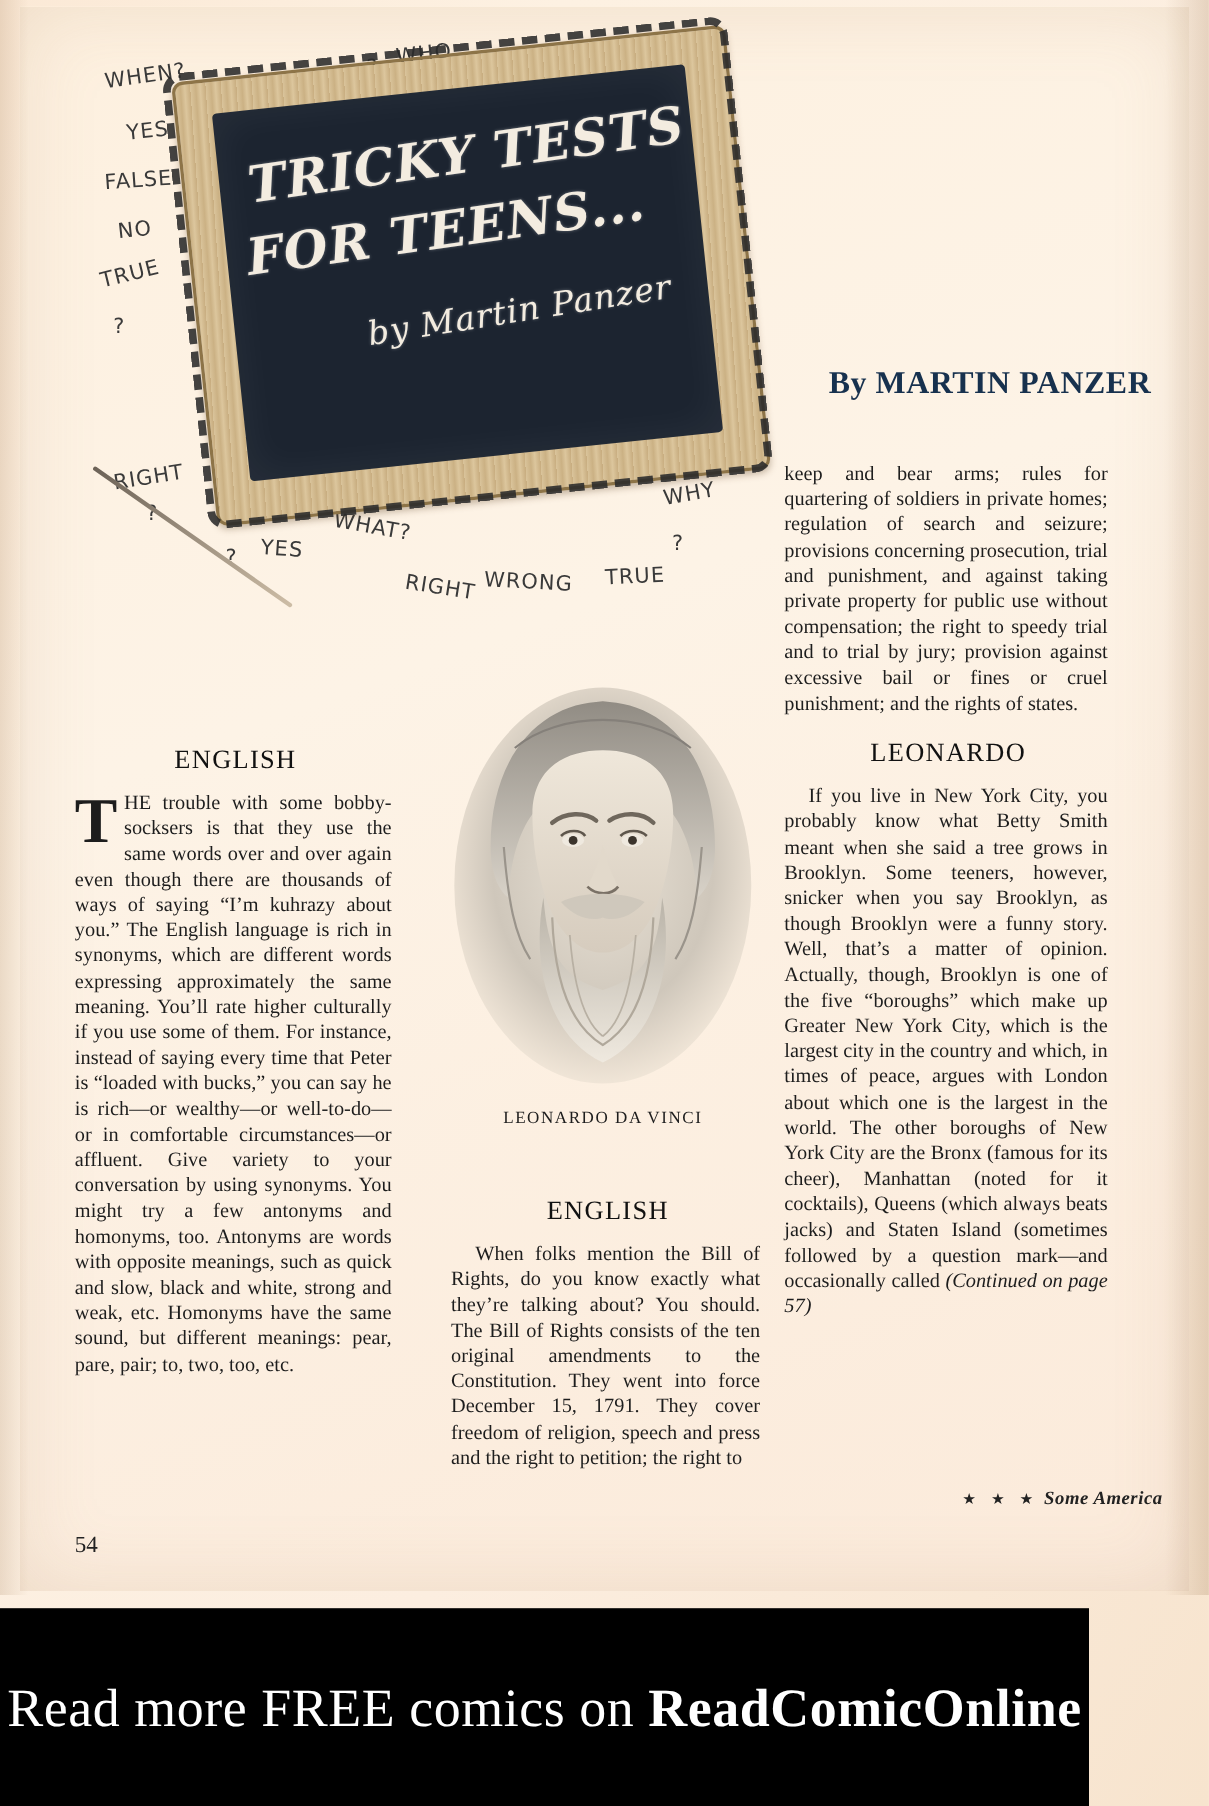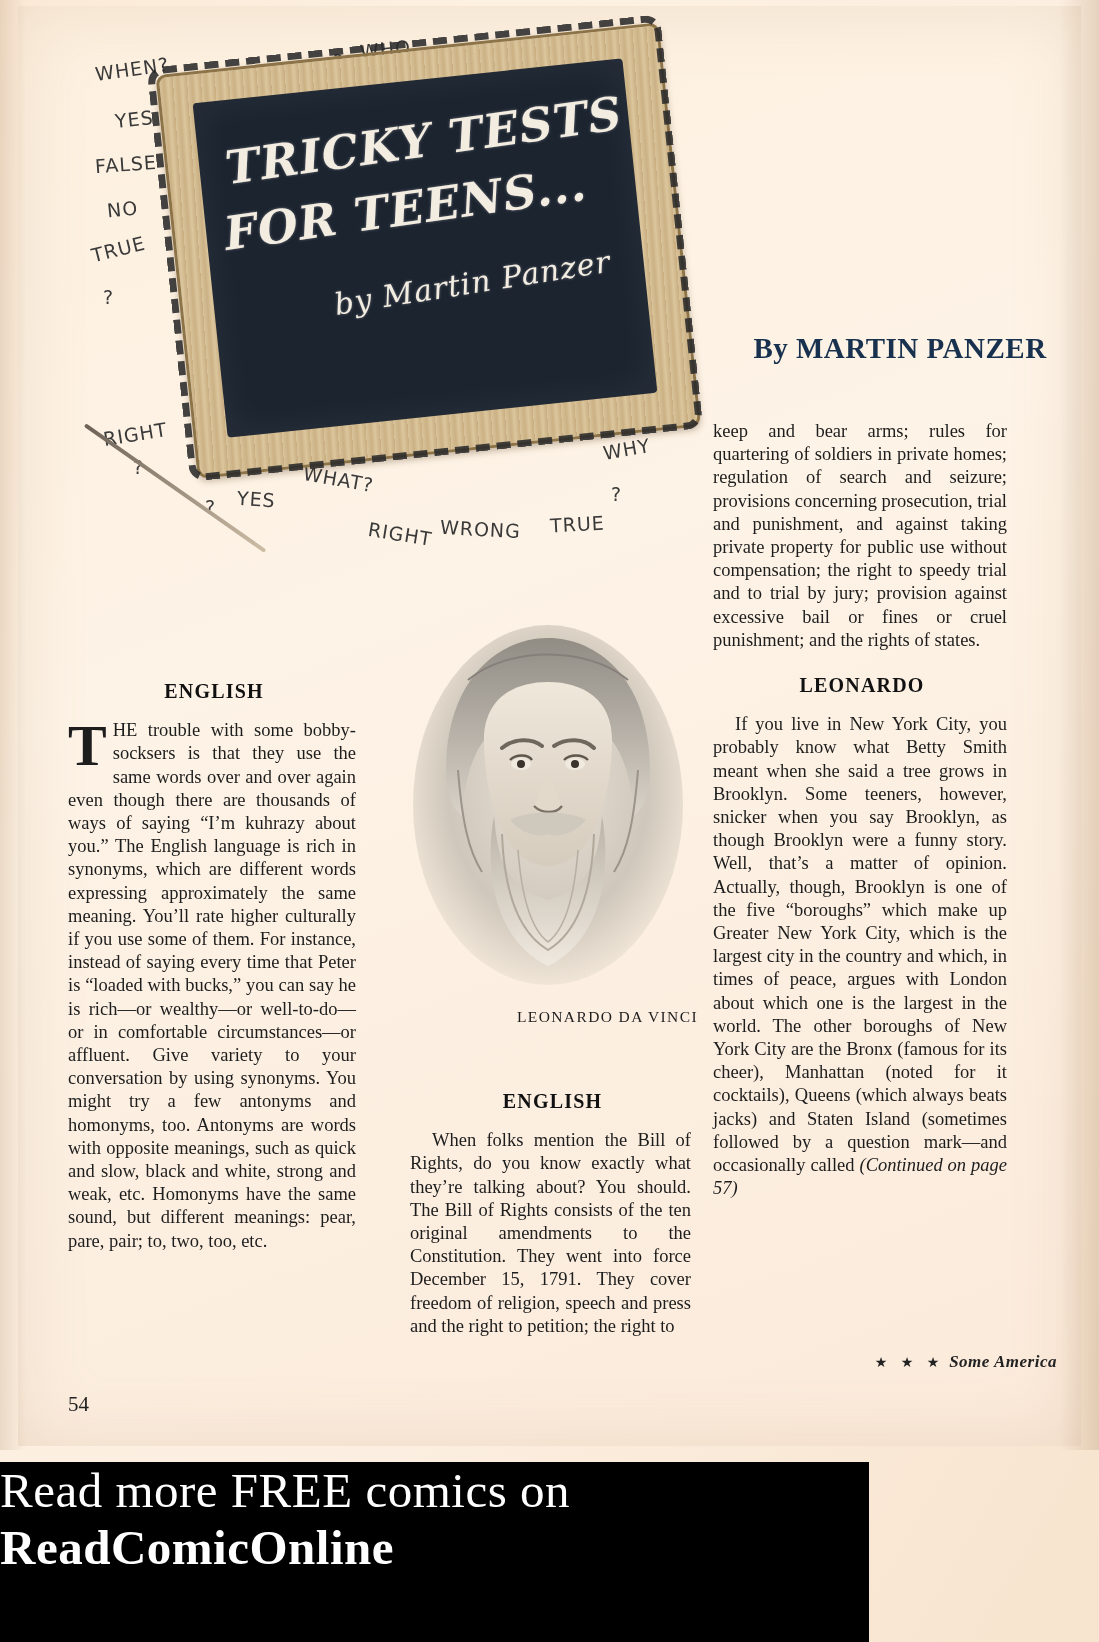--- a/index.html
+++ b/index.html
@@ -162,22 +162,22 @@
     text-align: justify;
   }
   .col p { margin: 0 4px 0 0; }
   .col1 { left: 68px; top: 680px; width: 292px; }
   .col2 { left: 410px; top: 1090px; width: 285px; }
   .col3 { left: 713px; top: 420px; width: 298px; }
 
   .sec-head {
     text-align: center;
     font-family: "Liberation Serif", serif;
-    font-weight: bold;
-    font-size: 20px;
+    font-weight: normal;
+    font-size: 24px;
     letter-spacing: 1.2px;
     color: #111;
     margin: 0 0 16px 0;
   }
   .dropcap::first-letter {
     float: left;
     font-size: 58px;
     line-height: 46px;
     padding: 4px 6px 0 0;
     font-weight: bold;
@@ -188,21 +188,21 @@
   
   .portrait {
     position: absolute;
     left: 398px; top: 620px;
     width: 300px; height: 385px;
   }
   .portrait-caption {
     position: absolute;
     left: 398px; top: 1008px;
     width: 300px;
-    text-align: right;
+    text-align: center;
     font-family: "Liberation Serif", serif;
     font-size: 15.5px;
     letter-spacing: 1.4px;
     color: #1d1d1d;
   }
 
   
   .folio {
     position: absolute;
     left: 68px; top: 1392px;
@@ -221,25 +221,25 @@
   .footer-right .stars {
     letter-spacing: 5px;
     font-size: 14px;
   }
   .footer-right .mag { font-style: italic; font-weight: bold; }
 
   
   .banner {
     position: absolute;
     left: 0; top: 1462px;
-    width: 869px; height: 180px;
+    width: 990px; height: 180px;
     background: #000;
     color: #fff;
     display: flex;
-    align-items: flex-start;
+    align-items: center;
     justify-content: center;
   }
   .banner span {
     font-family: "Liberation Serif", serif;
     font-size: 49px;
     letter-spacing: 0.5px;
   }
   .banner b { font-weight: bold; }
 </style>
 </head>

